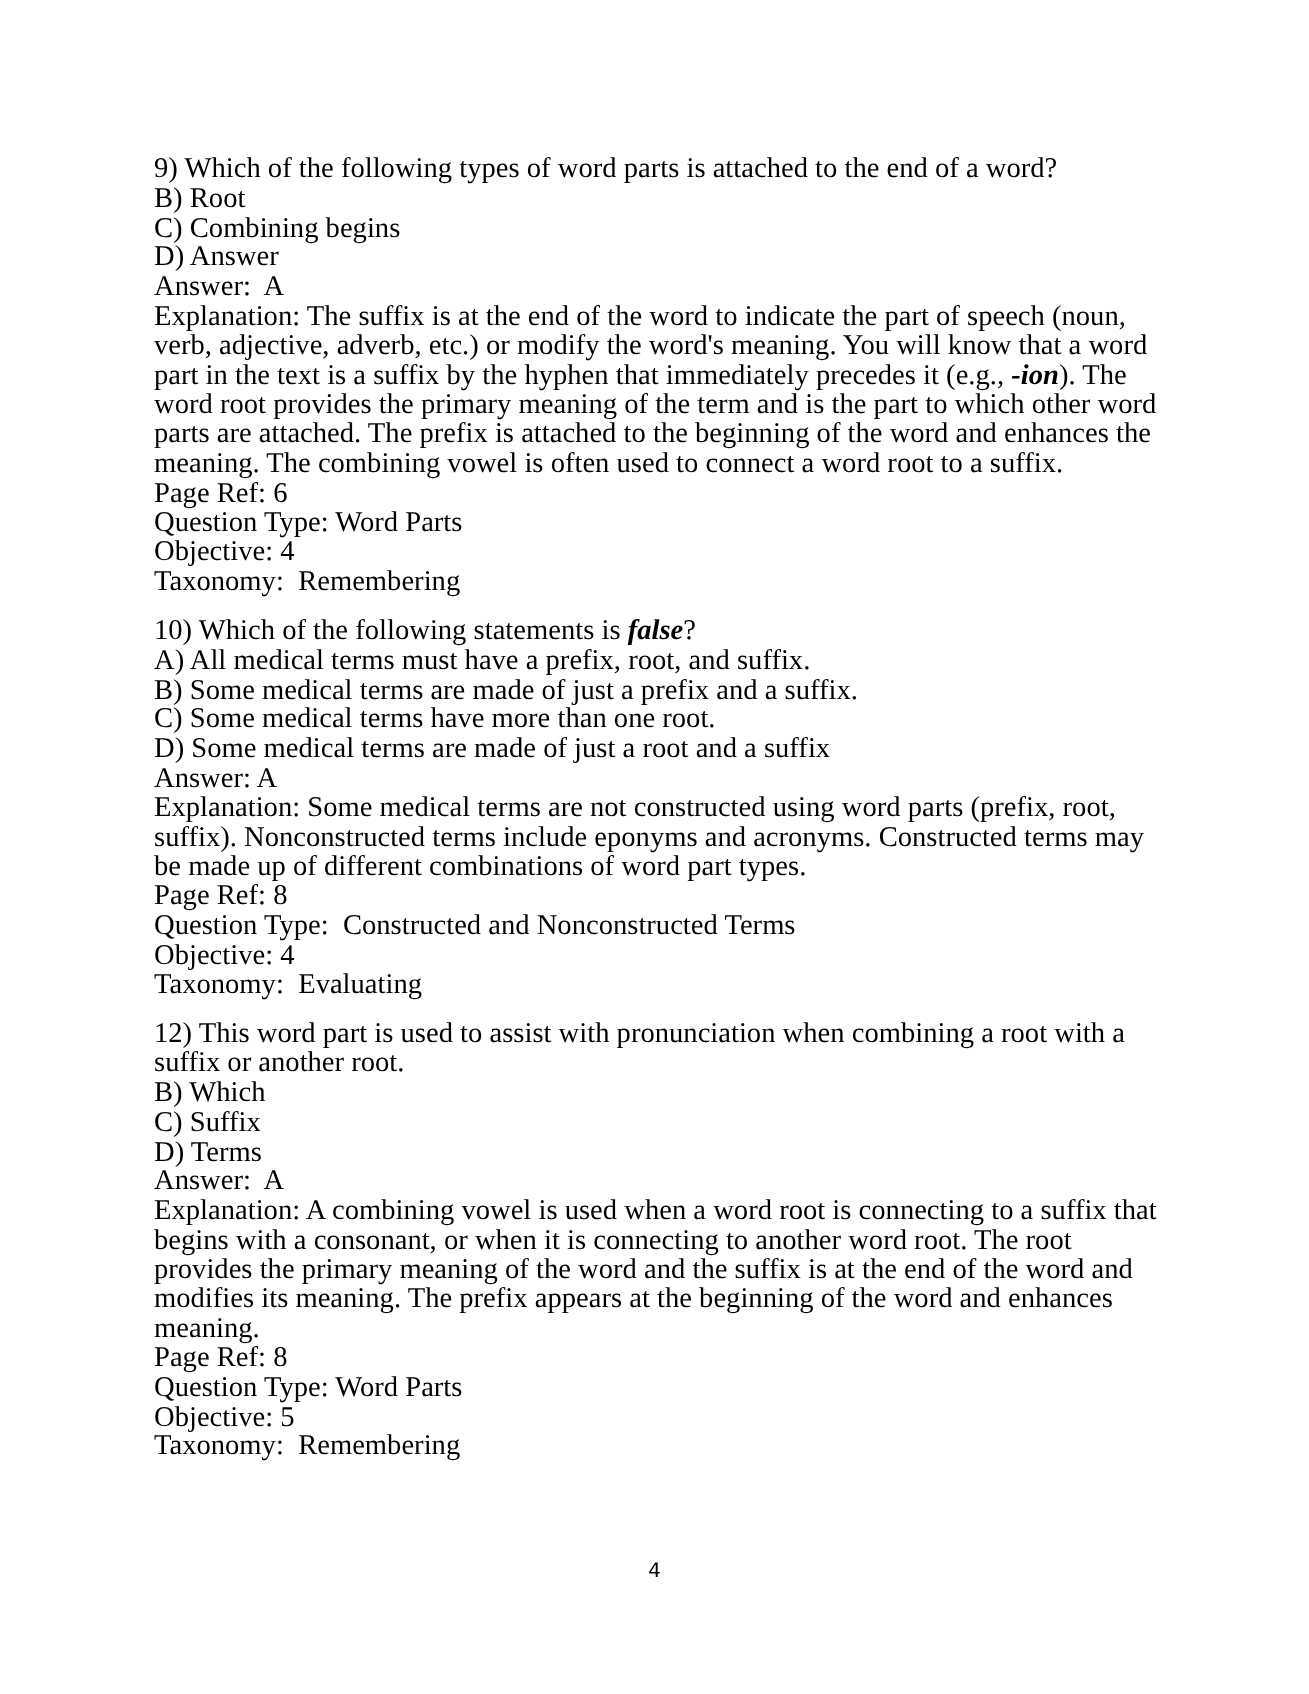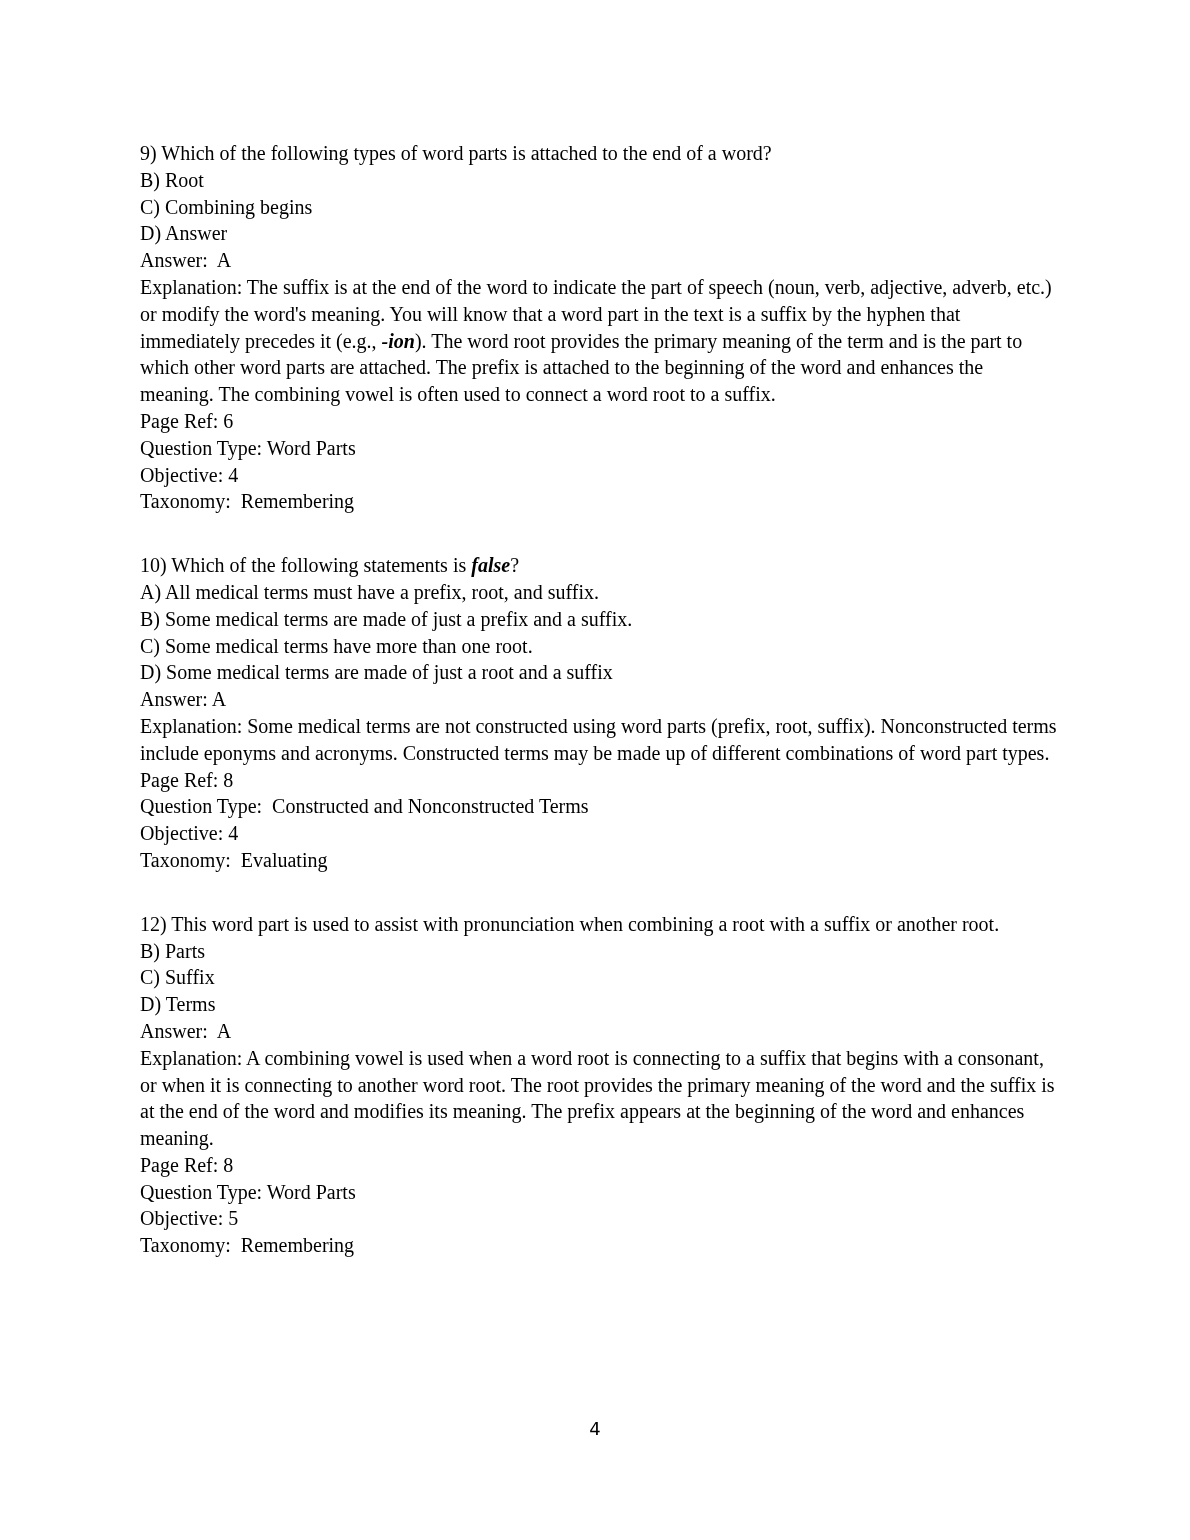--- a/index.html
+++ b/index.html
@@ -1,22 +1,22 @@
 <!DOCTYPE html>
 <html><head>
   <meta charset="utf-8">
   <style>
     html, body { margin: 0; padding: 0; background: #ffffff; }
     body { width: 1190px; height: 1540px; position: relative; overflow: hidden; }
     .page {
       position: absolute; left: 140px; top: 140px; width: 920px;
-      font-family: "Liberation Serif", serif; font-size: 20px; line-height: 26.8px; color: #000;
+      font-family: "Liberation Serif", serif; font-size: 26px; line-height: 26.8px; color: #000;
     }
     .q { margin: 0; }
-    .q + .q { margin-top: 37px; }
+    .q + .q { margin-top: 18px; }
     .line { display: block; white-space: pre-wrap; }
     .para { display: block; }
     em { font-style: italic; font-weight: bold; }
     .page-number {
       position: absolute; left: 0; width: 1190px; top: 1418px; text-align: center;
       font-family: "DejaVu Sans", sans-serif; font-size: 18px; color: #000;
     }
   </style>
 </head>
 <body>
@@ -45,21 +45,21 @@
     <span class="line">Answer: A</span>
     <span class="para">Explanation: Some medical terms are not constructed using word parts (prefix, root, suffix). Nonconstructed terms include eponyms and acronyms. Constructed terms may be made up of different combinations of word part types.</span>
     <span class="line">Page Ref: 8</span>
     <span class="line">Question Type:  Constructed and Nonconstructed Terms</span>
     <span class="line">Objective: 4</span>
     <span class="line">Taxonomy:  Evaluating</span>
   </div>
 
   <div class="q">
     <span class="para">12) This word part is used to assist with pronunciation when combining a root with a suffix or another root.</span>
-    <span class="line">B) Parts</span>
+    <span class="line">B) Which</span>
     <span class="line">C) Suffix</span>
     <span class="line">D) Terms</span>
     <span class="line">Answer:  A</span>
     <span class="para">Explanation: A combining vowel is used when a word root is connecting to a suffix that begins with a consonant, or when it is connecting to another word root. The root provides the primary meaning of the word and the suffix is at the end of the word and modifies its meaning. The prefix appears at the beginning of the word and enhances meaning.</span>
     <span class="line">Page Ref: 8</span>
     <span class="line">Question Type: Word Parts</span>
     <span class="line">Objective: 5</span>
     <span class="line">Taxonomy:  Remembering</span>
   </div>
 

